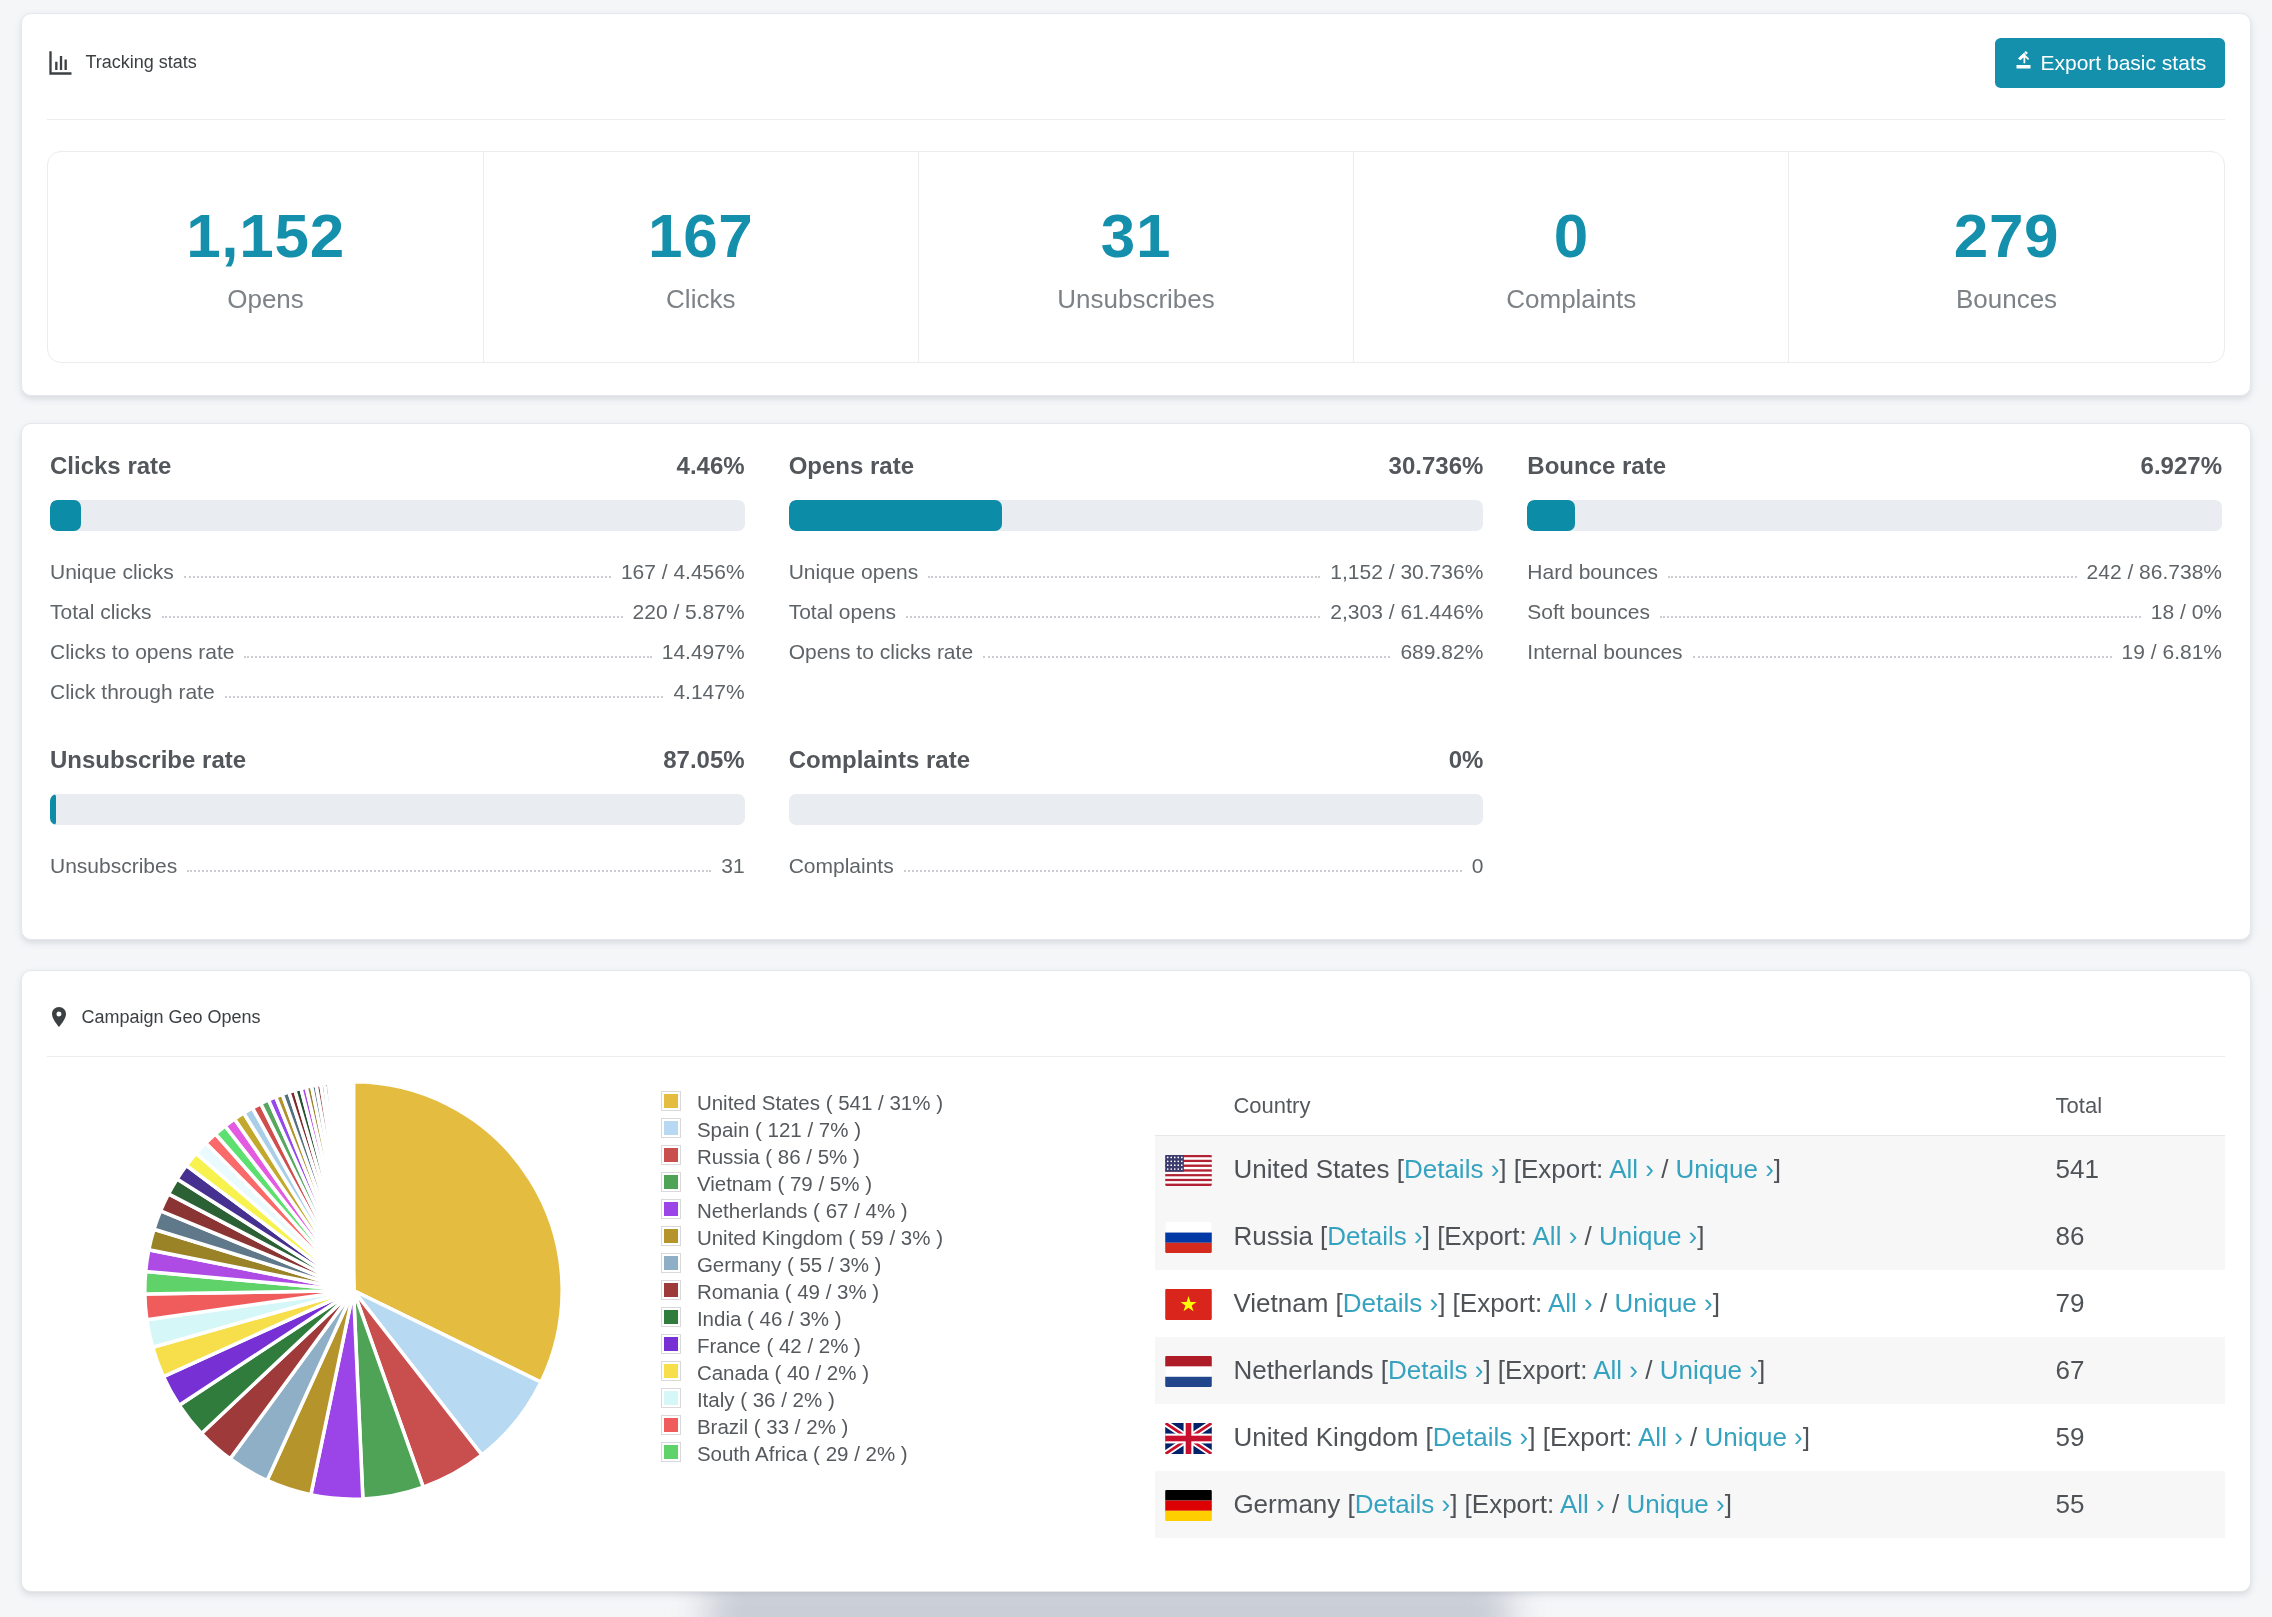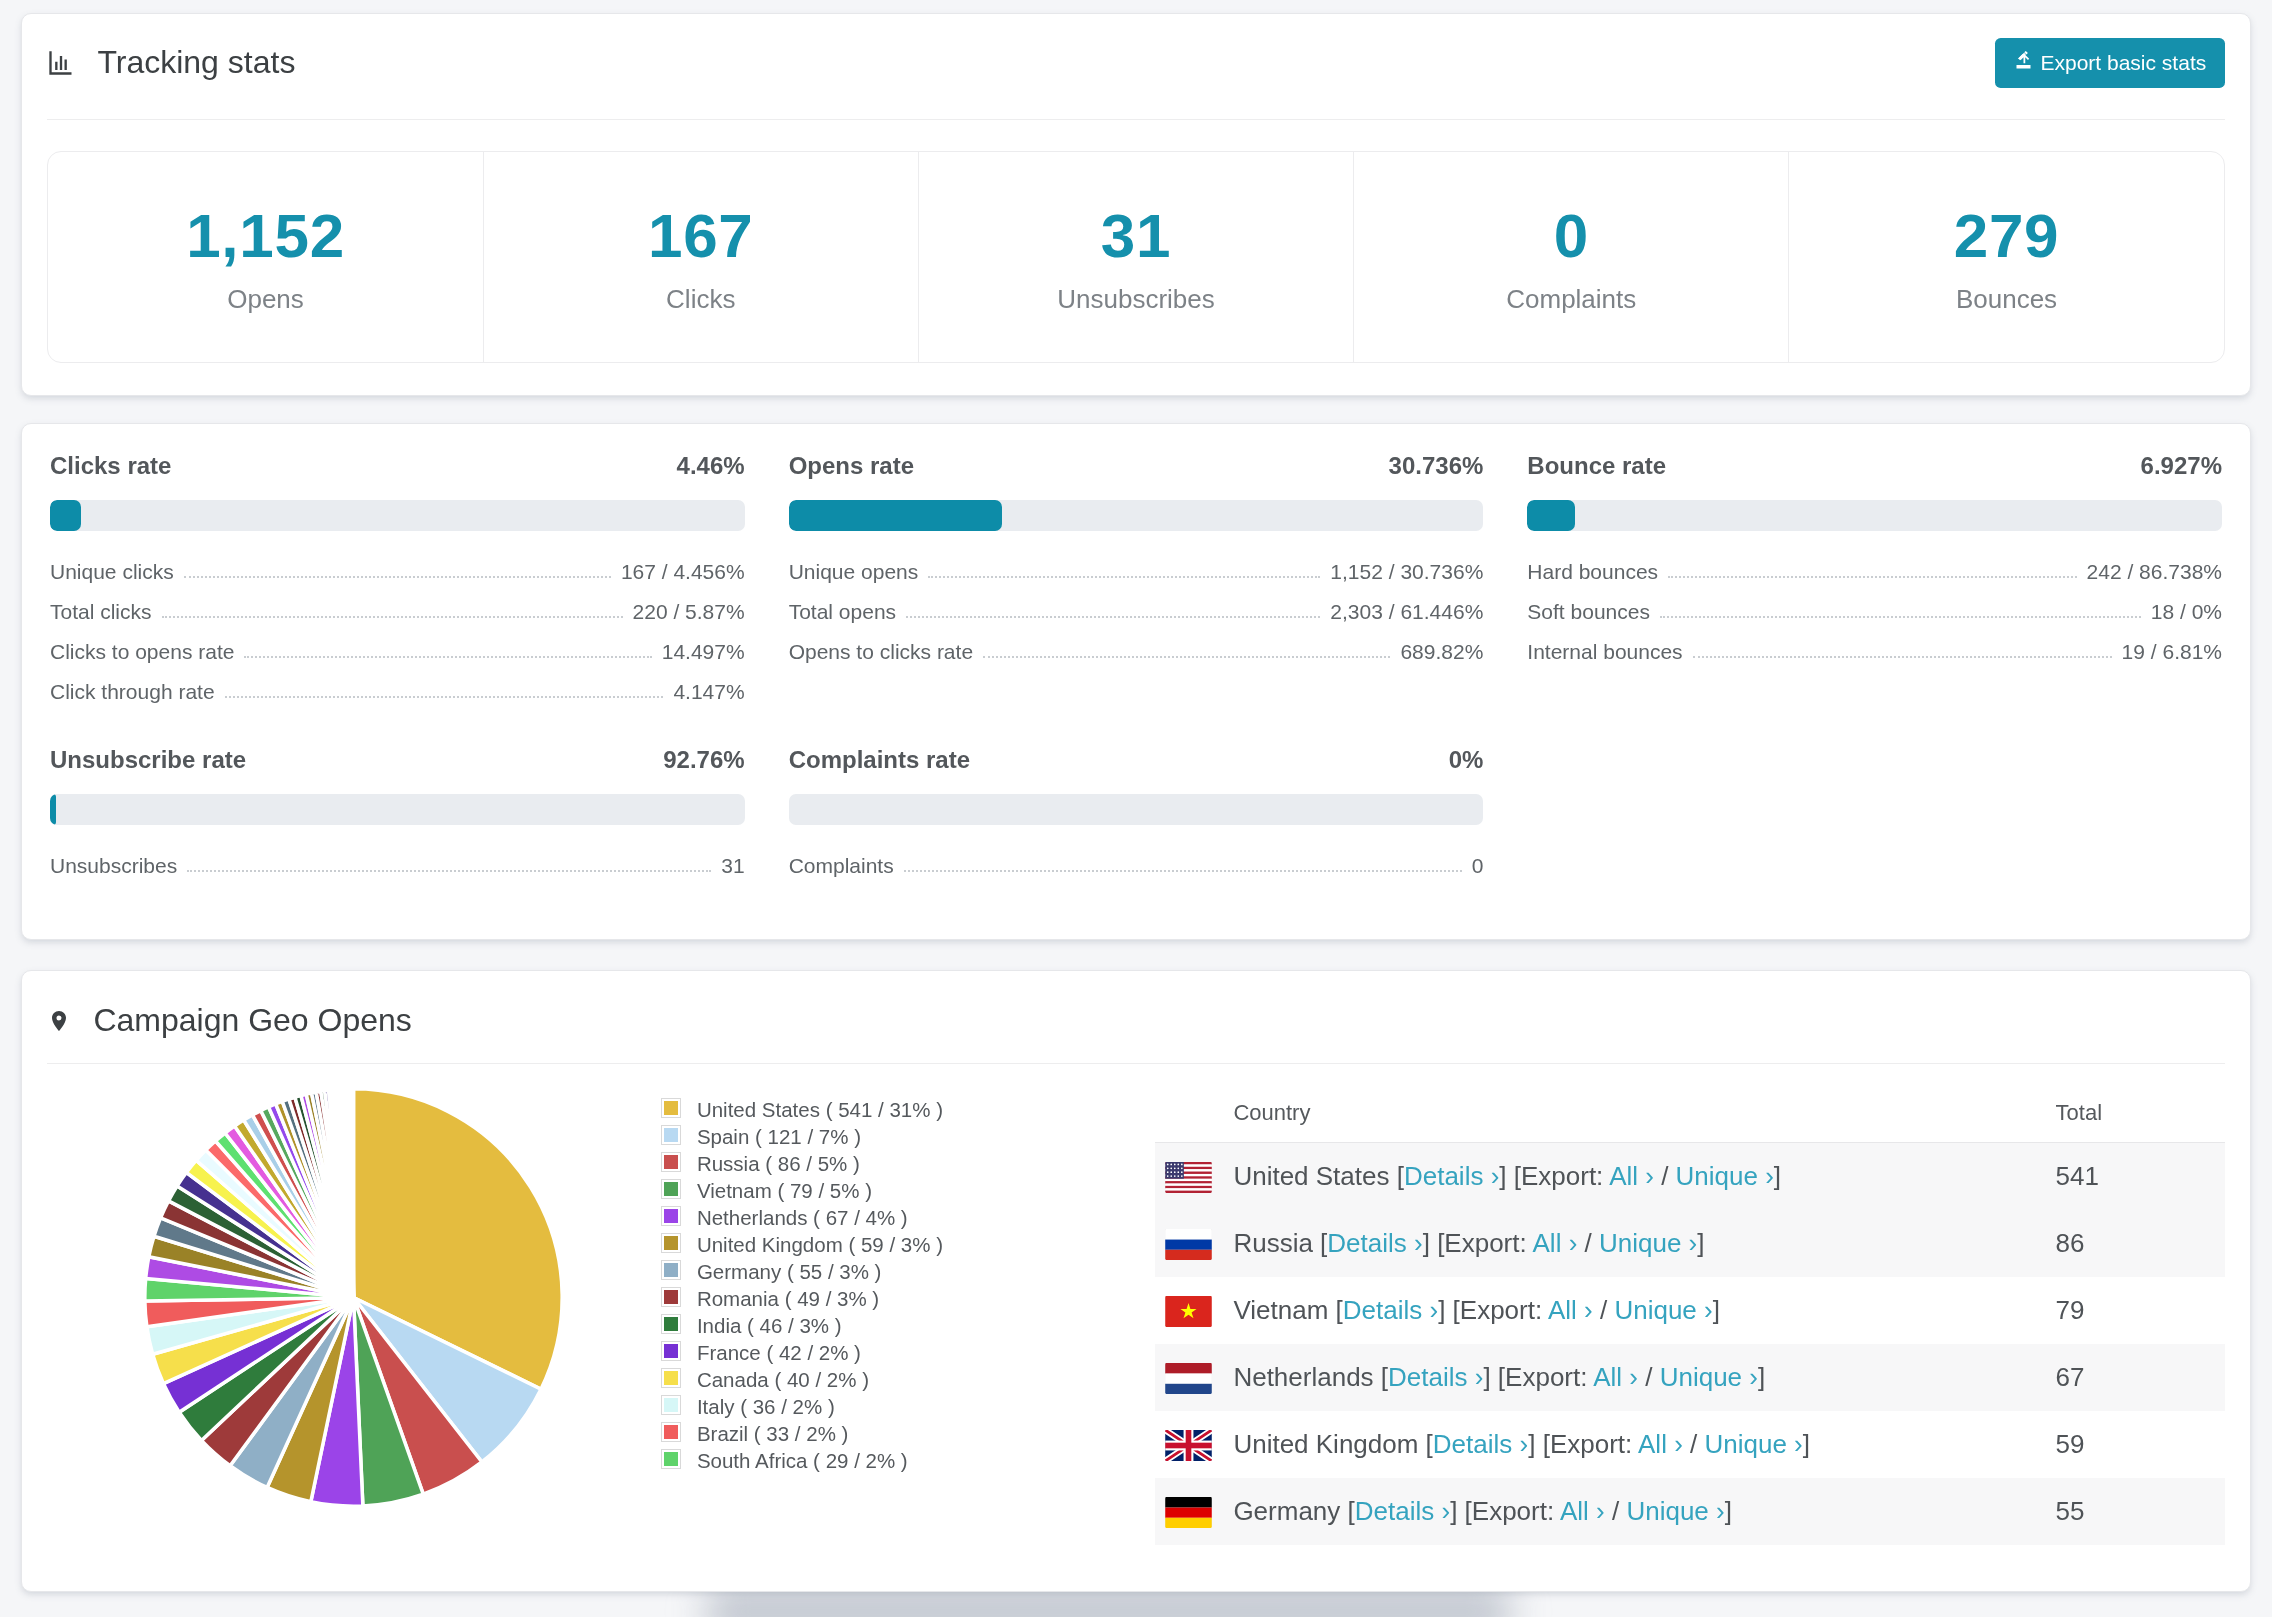--- a/index.html
+++ b/index.html
@@ -6,21 +6,21 @@
     --accent:#1590ac; --accent-dark:#0d8ca8; --link:#35a3bf;
     --page-bg:#f5f6f8; --card-border:#e6e7ea; --track:#e9ecf0;
     --text-dark:#3c4043; --text-mid:#53575b; --text-gray:#6e7377; --label-gray:#7d8287;
   }
   *{margin:0;padding:0;box-sizing:border-box;}
   html,body{width:2273px;height:1618px;overflow:hidden;}
   body{background:var(--page-bg);font-family:"Liberation Sans","DejaVu Sans",sans-serif;color:var(--text-mid);position:relative;}
   .card{position:absolute;left:21px;width:2230px;background:#fff;border:0.7px solid var(--card-border);
         border-radius:10px;box-shadow:0 2.8px 7px -1.4px rgba(100,110,130,.25);z-index:1;}
   .card-header{display:flex;align-items:center;justify-content:space-between;padding:24px 25.4px 31px 25.4px;}
-  .card-title{display:flex;align-items:center;gap:22px;font-size:32px;font-weight:500;color:var(--text-dark);text-align:center;}
+  .card-title{display:flex;align-items:center;gap:10px;font-size:18px;font-weight:500;color:var(--text-dark);text-align:center;}
   .card-title svg{display:block;}
   .hdr-divider{height:0.7px;background:#ededee;margin:0 25.4px;}
 
   
   #card-tracking{top:12.7px;height:383px;}
   .export-btn{display:inline-flex;align-items:center;gap:6px;background:var(--accent);color:#fff;
               font-size:21px;border:none;border-radius:5.6px;padding:12px 18.4px;cursor:pointer;}
   .stats-body{padding:32px 25.4px 0 25.4px;}
   .stats-row{display:flex;border:0.7px solid #ececee;border-radius:14px;height:212px;overflow:hidden;background:#fff;}
   .stat-cell{flex:1;display:flex;flex-direction:column;align-items:center;justify-content:center;border-right:0.7px solid #ececee;}
@@ -188,21 +188,21 @@
         </div>
         <div class="rate-row">
           <span>Internal bounces</span>
           <span class="leader"></span>
           <span>19 / 6.81%</span>
         </div>
       </div>
       <div class="rate-panel">
         <div class="rate-head">
           <span class="rate-title">Unsubscribe rate</span>
-          <span class="rate-value">92.76%</span>
+          <span class="rate-value">87.05%</span>
         </div>
         <div class="rate-bar">
           <div class="rate-fill" style="width: 0.77%; min-width: 6.4px;"></div>
         </div>
         <div class="rate-row">
           <span>Unsubscribes</span>
           <span class="leader"></span>
           <span>31</span>
         </div>
       </div>

